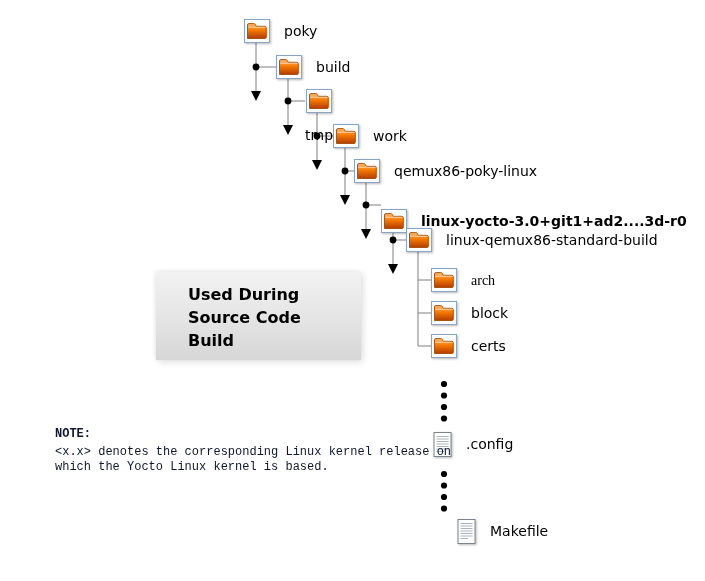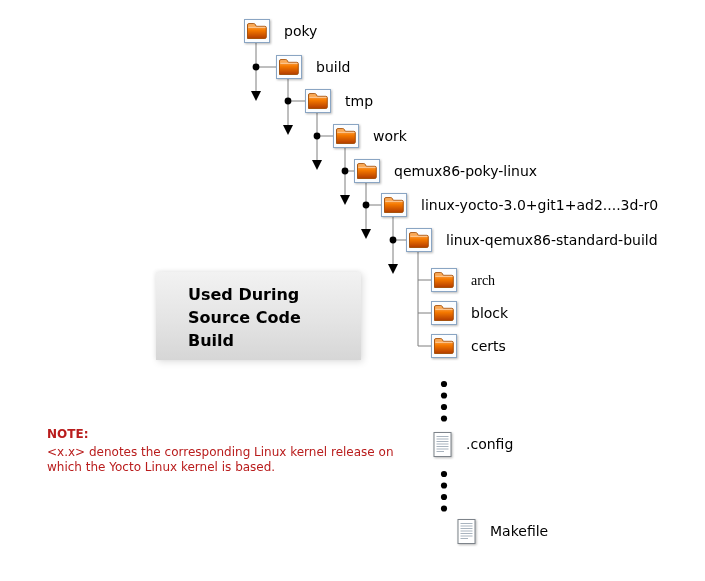--- a/index.html
+++ b/index.html
@@ -39,25 +39,26 @@
   }
   .callout-text {
     padding: 11px 0 0 32px;
     font-weight: bold;
     font-size: 16px;
     line-height: 23px;
     color: #000000;
   }
   .note {
     position: absolute;
-    left: 16px;
+    left: 24px;
     top: 427px;
     font-size: 12px;
     line-height: 15px;
-    color: #b91c1c;
+    color: #0f172a;
+    font-family: Liberation Mono, monospace;
   }
   .note-title { font-weight: bold; margin-bottom: 3px; }
 </style>
 </head>
 <body>
 
 <div id="canvas">
 
   <svg width="0" height="0" style="position:absolute" aria-hidden="true">
     <defs>
@@ -118,21 +119,21 @@
         <span class="node-label">poky</span>
       </div>
       <div class="node" style="left: 245px; top: 55px;">
         <svg class="icon-svg" width="26" height="24" viewBox="0 0 26 24">
           <rect x="0.5" y="0.5" width="25" height="23" fill="#fbfdff" stroke="#8aa5c3"></rect>
           <path d="M3.5 19.5 L3.5 6 Q3.5 4.6 4.9 4.6 L9.8 4.6 Q10.8 4.6 11.3 5.5 L12.3 7.3 L20.9 7.3 Q22.3 7.3 22.3 8.7 L22.3 18.1 Q22.3 19.5 20.9 19.5 Z" fill="url(#foldergrad)" stroke="#a14a00" stroke-width="0.9"></path>
           <path d="M4.3 8.3 L21.6 8.3" stroke="rgba(255,255,255,0.5)" stroke-width="1.2"></path>
         </svg>
         <span class="node-label">build</span>
       </div>
-      <div class="node" style="left: 274px; top: 89px;">
+      <div class="node" style="left: 274px; top: 89px; flex-direction: column;">
         <svg class="icon-svg" width="26" height="24" viewBox="0 0 26 24">
           <rect x="0.5" y="0.5" width="25" height="23" fill="#fbfdff" stroke="#8aa5c3"></rect>
           <path d="M3.5 19.5 L3.5 6 Q3.5 4.6 4.9 4.6 L9.8 4.6 Q10.8 4.6 11.3 5.5 L12.3 7.3 L20.9 7.3 Q22.3 7.3 22.3 8.7 L22.3 18.1 Q22.3 19.5 20.9 19.5 Z" fill="url(#foldergrad)" stroke="#a14a00" stroke-width="0.9"></path>
           <path d="M4.3 8.3 L21.6 8.3" stroke="rgba(255,255,255,0.5)" stroke-width="1.2"></path>
         </svg>
         <span class="node-label">tmp</span>
       </div>
       <div class="node" style="left: 302px; top: 124px;">
         <svg class="icon-svg" width="26" height="24" viewBox="0 0 26 24">
           <rect x="0.5" y="0.5" width="25" height="23" fill="#fbfdff" stroke="#8aa5c3"></rect>
@@ -142,21 +143,21 @@
         <span class="node-label">work</span>
       </div>
       <div class="node" style="left: 323px; top: 159px;">
         <svg class="icon-svg" width="26" height="24" viewBox="0 0 26 24">
           <rect x="0.5" y="0.5" width="25" height="23" fill="#fbfdff" stroke="#8aa5c3"></rect>
           <path d="M3.5 19.5 L3.5 6 Q3.5 4.6 4.9 4.6 L9.8 4.6 Q10.8 4.6 11.3 5.5 L12.3 7.3 L20.9 7.3 Q22.3 7.3 22.3 8.7 L22.3 18.1 Q22.3 19.5 20.9 19.5 Z" fill="url(#foldergrad)" stroke="#a14a00" stroke-width="0.9"></path>
           <path d="M4.3 8.3 L21.6 8.3" stroke="rgba(255,255,255,0.5)" stroke-width="1.2"></path>
         </svg>
         <span class="node-label">qemux86-poky-linux</span>
       </div>
-      <div class="node" style="left: 350px; top: 193px;">
+      <div class="node" style="left: 350px; top: 209px; font-weight: bold;">
         <svg class="icon-svg" width="26" height="24" viewBox="0 0 26 24">
           <rect x="0.5" y="0.5" width="25" height="23" fill="#fbfdff" stroke="#8aa5c3"></rect>
           <path d="M3.5 19.5 L3.5 6 Q3.5 4.6 4.9 4.6 L9.8 4.6 Q10.8 4.6 11.3 5.5 L12.3 7.3 L20.9 7.3 Q22.3 7.3 22.3 8.7 L22.3 18.1 Q22.3 19.5 20.9 19.5 Z" fill="url(#foldergrad)" stroke="#a14a00" stroke-width="0.9"></path>
           <path d="M4.3 8.3 L21.6 8.3" stroke="rgba(255,255,255,0.5)" stroke-width="1.2"></path>
         </svg>
         <span class="node-label">linux-yocto-3.0+git1+ad2....3d-r0</span>
       </div>
       <div class="node" style="left: 375px; top: 228px;">
         <svg class="icon-svg" width="26" height="24" viewBox="0 0 26 24">
           <rect x="0.5" y="0.5" width="25" height="23" fill="#fbfdff" stroke="#8aa5c3"></rect>

